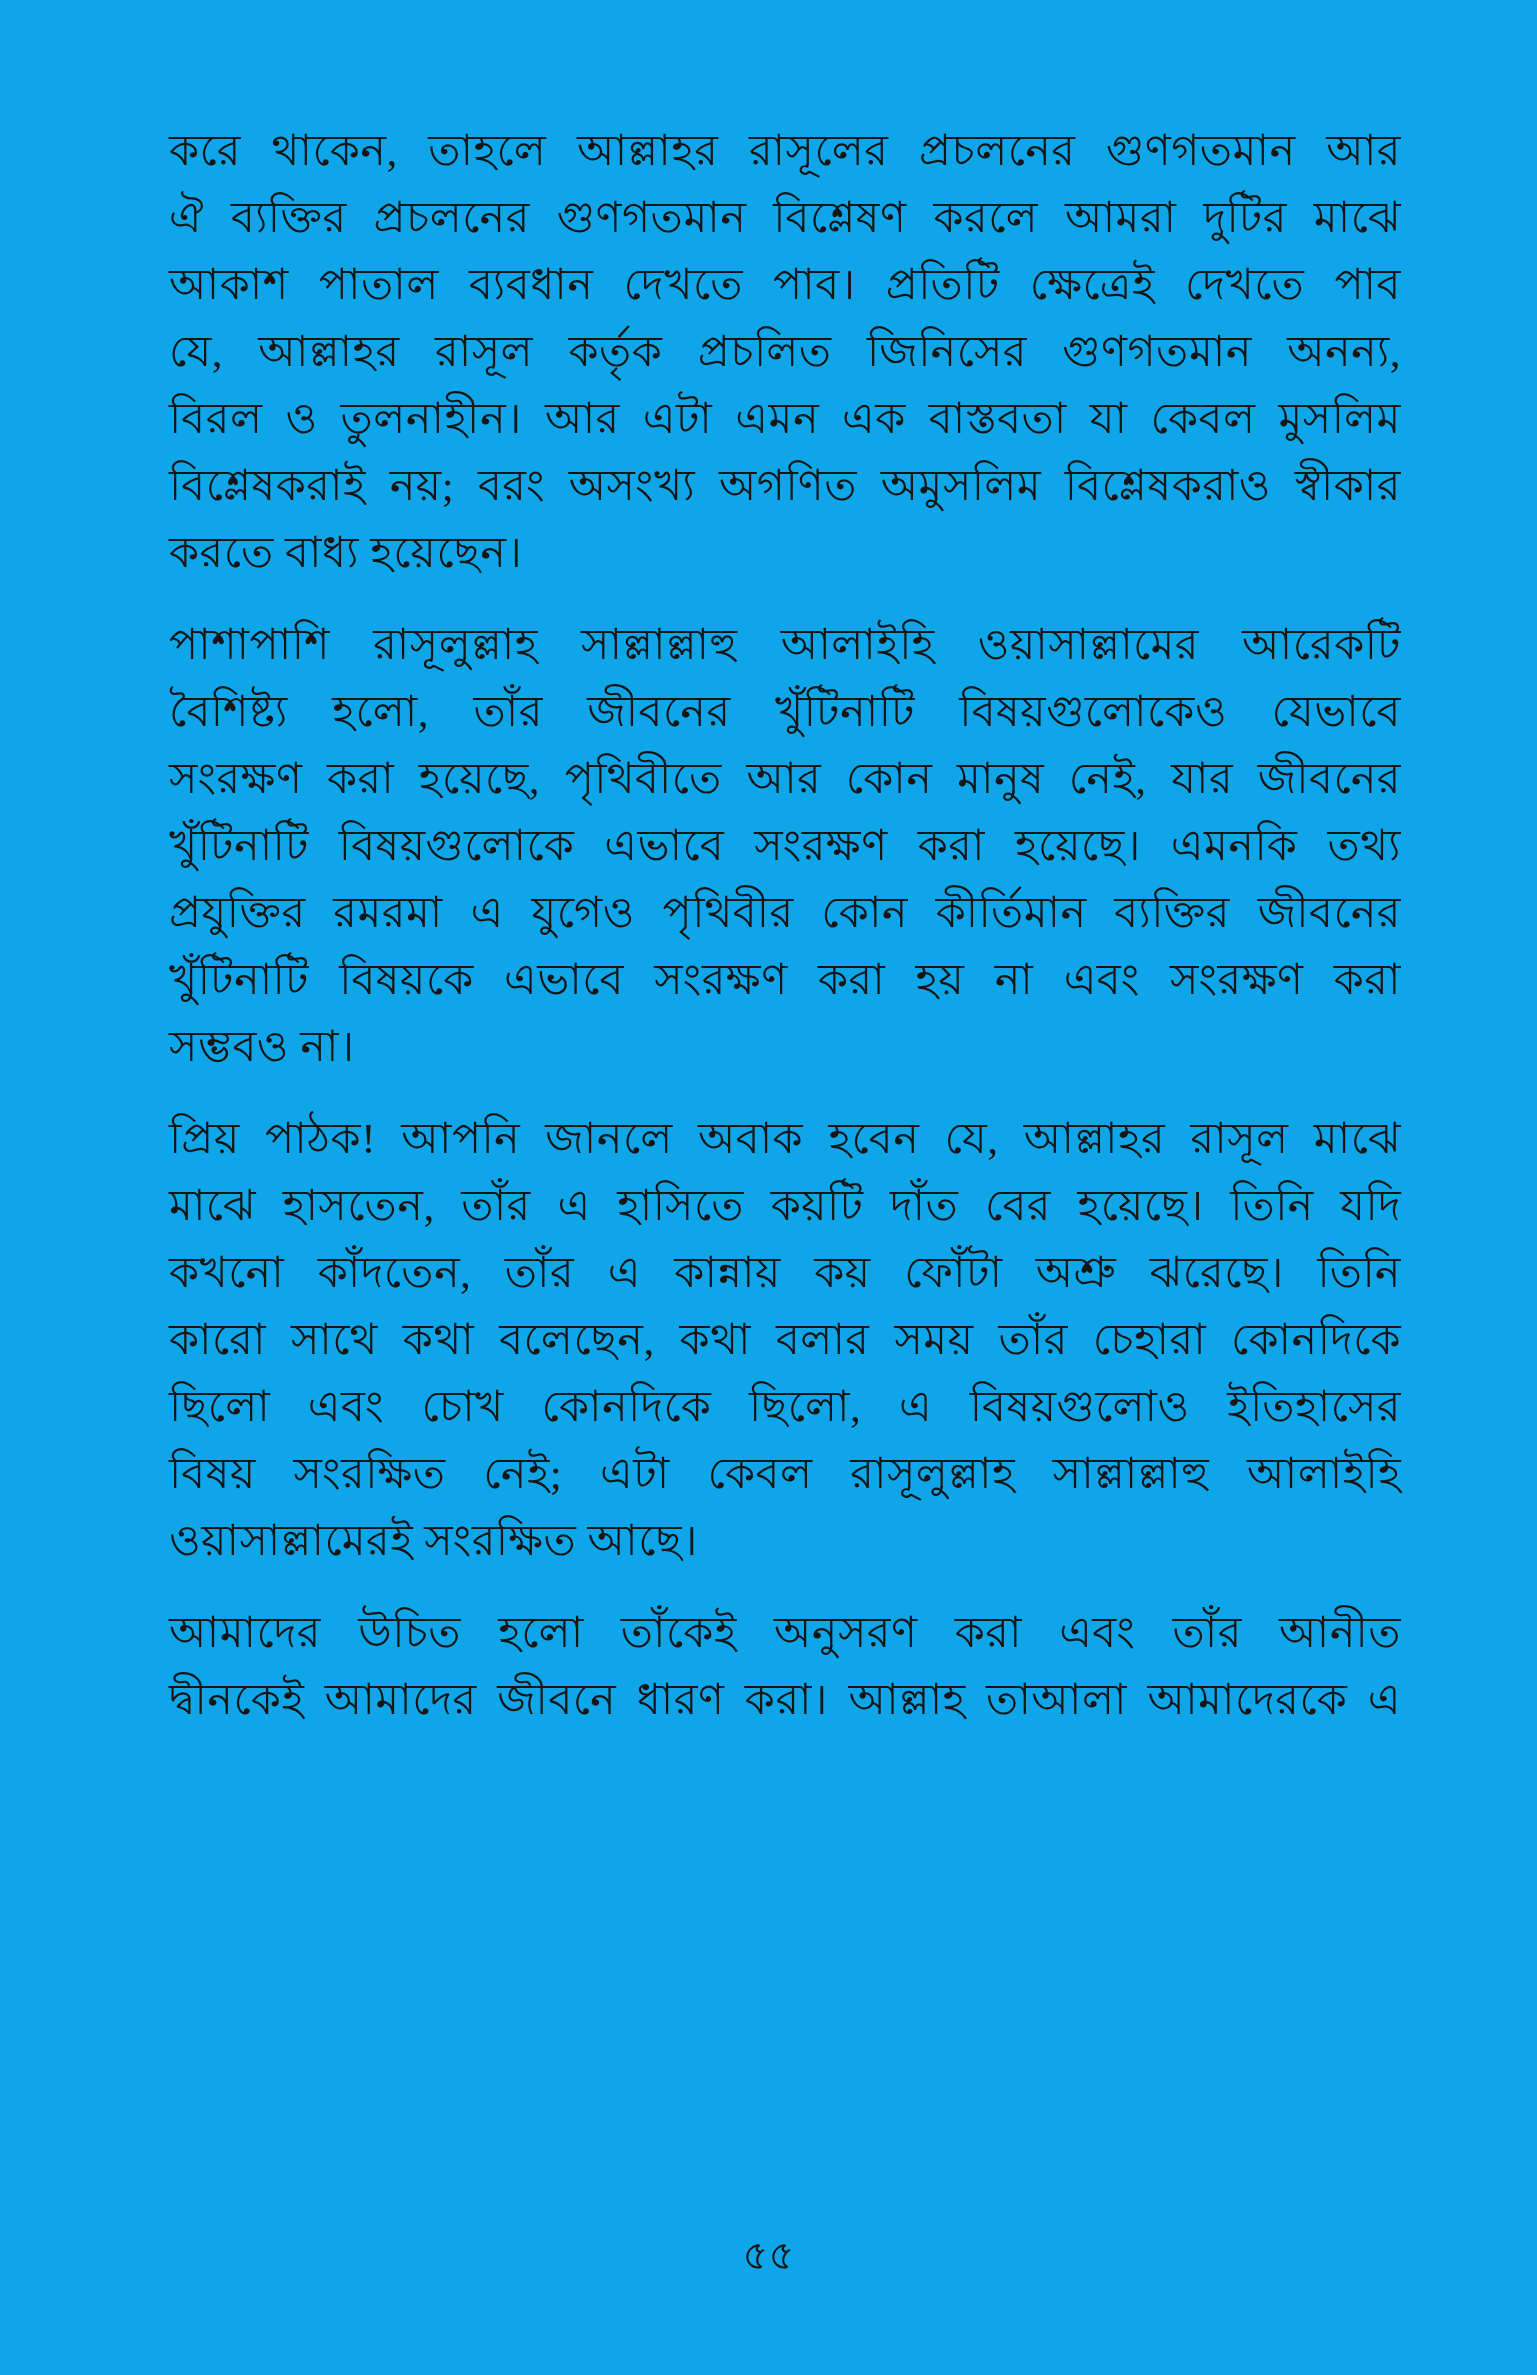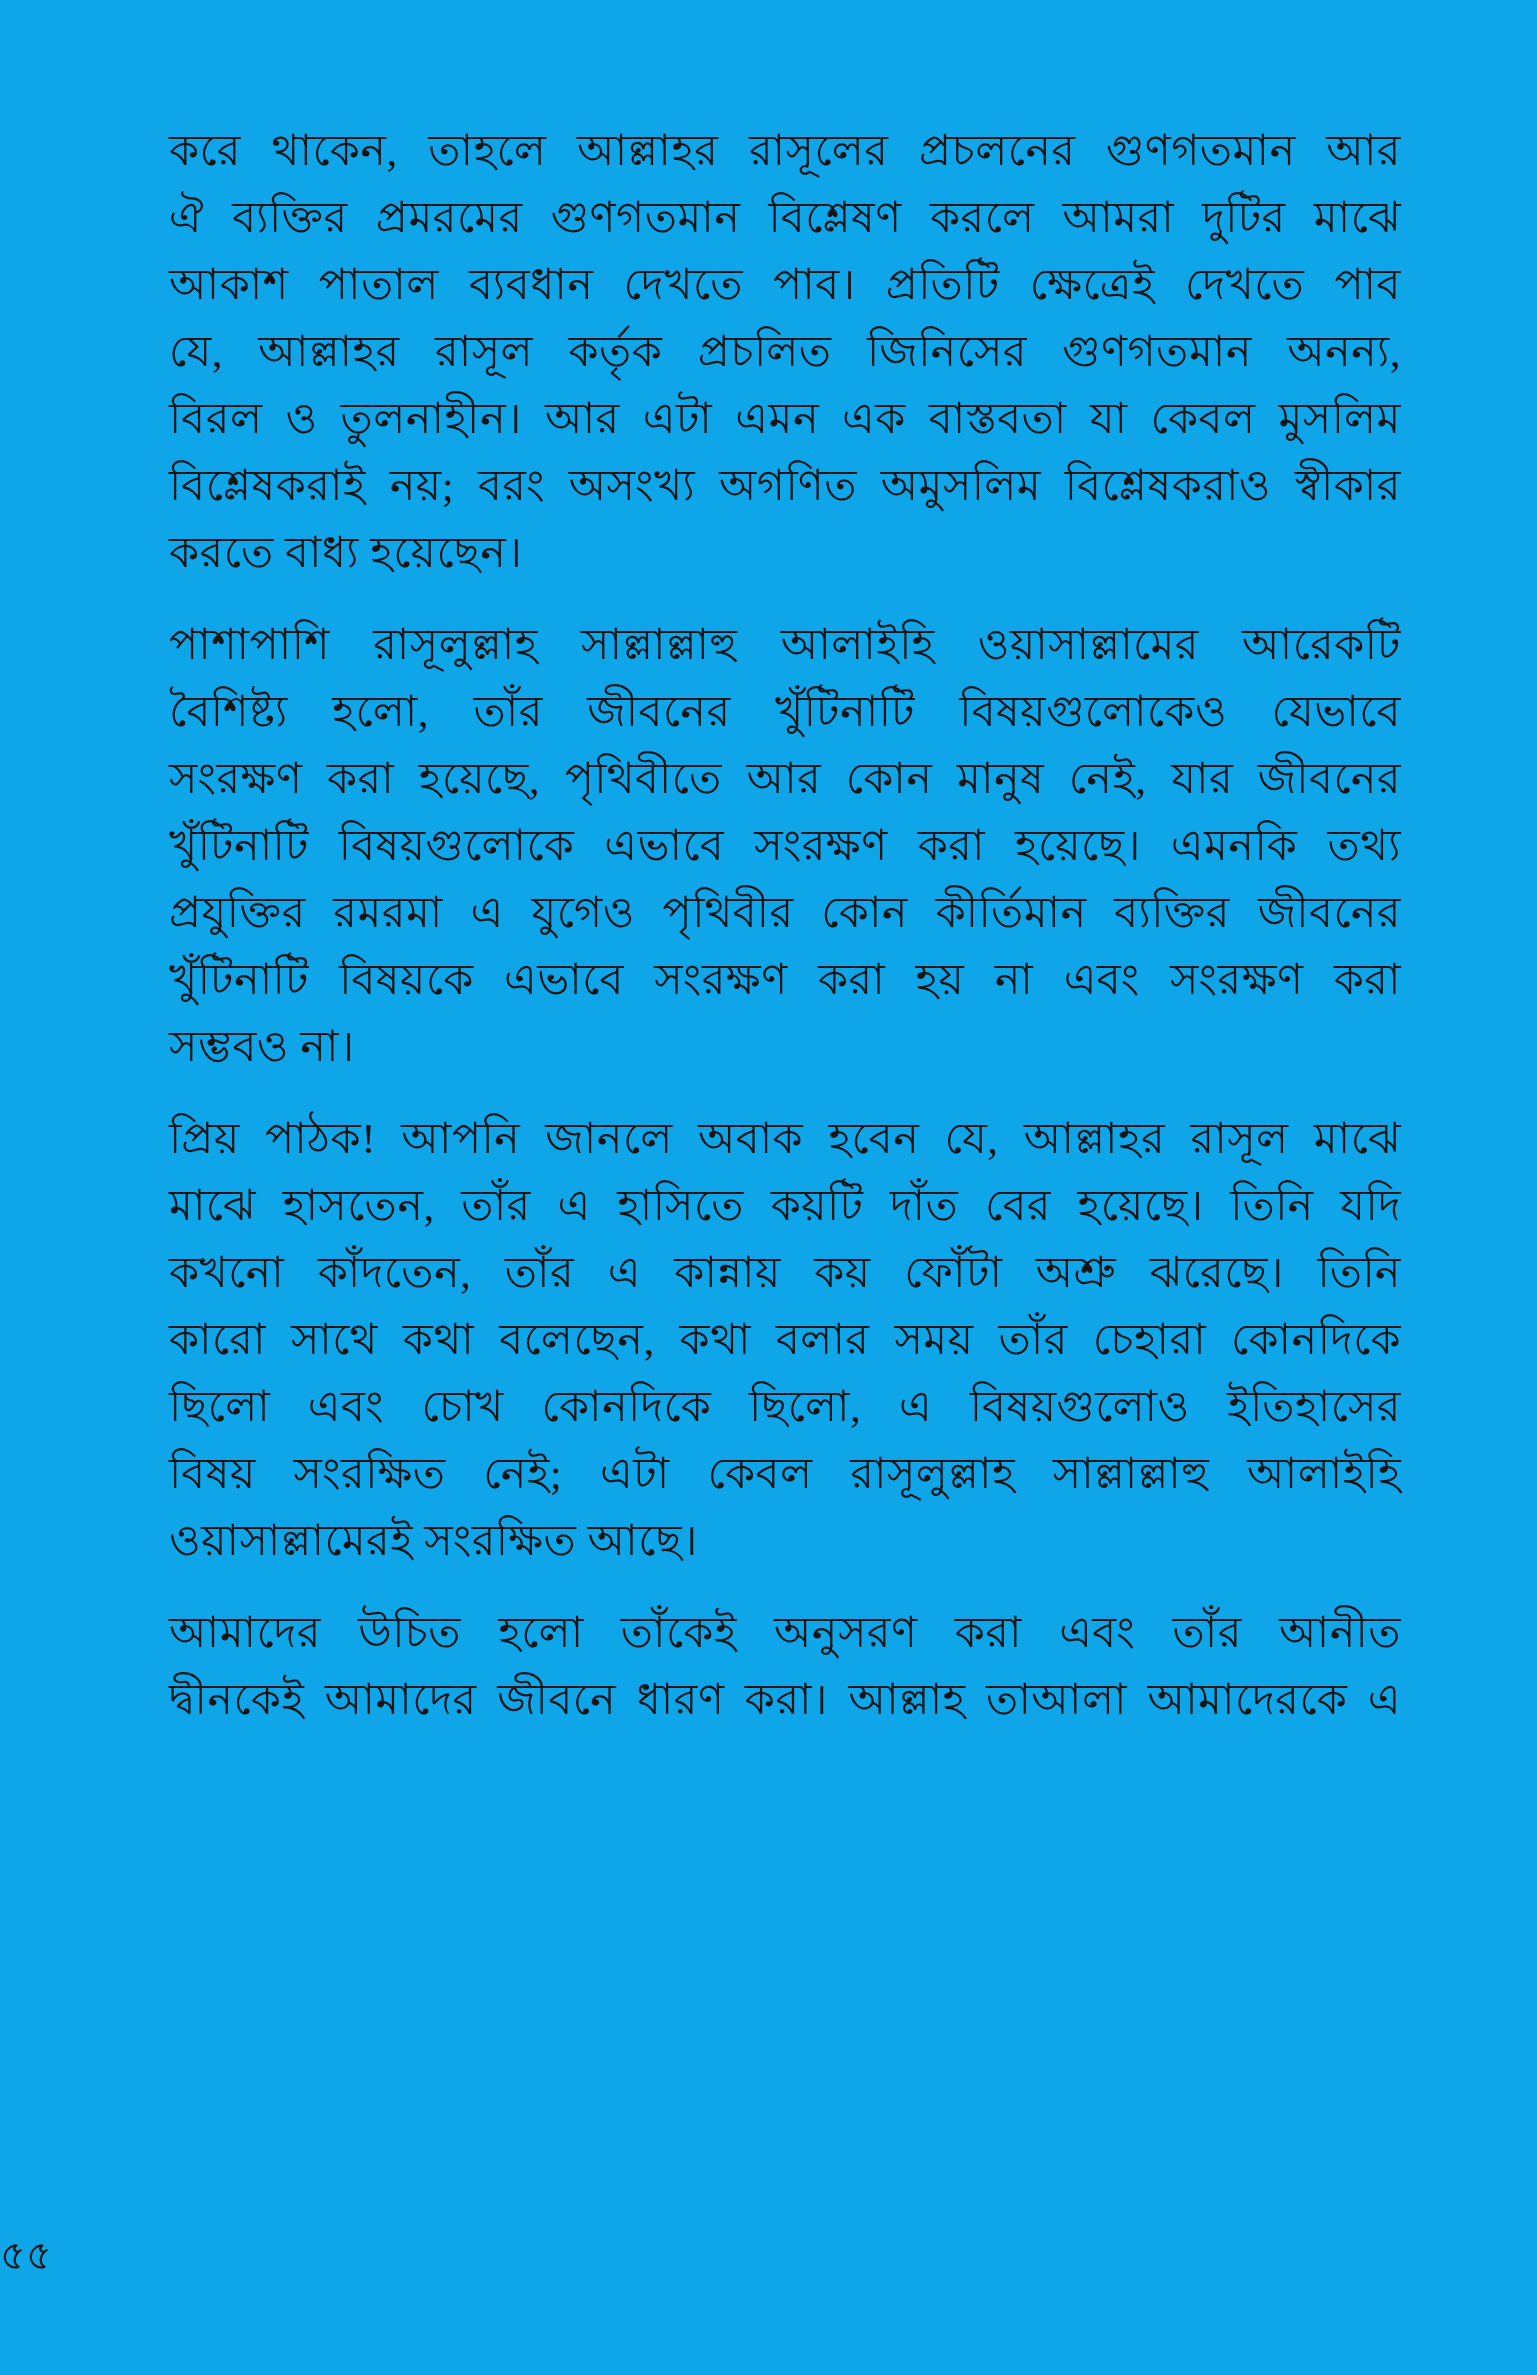--- a/index.html
+++ b/index.html
@@ -37,34 +37,34 @@
   }
   .line.last {
     text-align: center;
     text-align-last: left;
   }
   .page-number {
     position: absolute;
     left: 0;
     top: 2227px;
     width: 100%;
-    text-align: left;
+    text-align: center;
     font-size: 40px;
     line-height: 58px;
     color: #151515;
   }
 </style>
 </head>
 <body>
 
 <div class="page">
   <div class="text-block">
       <div class="para">
         <div class="line">করে থাকেন, তাহলে আল্লাহর রাসূলের প্রচলনের গুণগতমান আর</div>
-        <div class="line">ঐ ব্যক্তির প্রমরমের গুণগতমান বিশ্লেষণ করলে আমরা দুটির মাঝে</div>
+        <div class="line">ঐ ব্যক্তির প্রচলনের গুণগতমান বিশ্লেষণ করলে আমরা দুটির মাঝে</div>
         <div class="line">আকাশ পাতাল ব্যবধান দেখতে পাব। প্রতিটি ক্ষেত্রেই দেখতে পাব</div>
         <div class="line">যে, আল্লাহর রাসূল কর্তৃক প্রচলিত জিনিসের গুণগতমান অনন্য,</div>
         <div class="line">বিরল ও তুলনাহীন। আর এটা এমন এক বাস্তবতা যা কেবল মুসলিম</div>
         <div class="line">বিশ্লেষকরাই নয়; বরং অসংখ্য অগণিত অমুসলিম বিশ্লেষকরাও স্বীকার</div>
         <div class="line last">করতে বাধ্য হয়েছেন।</div>
       </div>
       <div class="para">
         <div class="line">পাশাপাশি রাসূলুল্লাহ সাল্লাল্লাহু আলাইহি ওয়াসাল্লামের আরেকটি</div>
         <div class="line">বৈশিষ্ট্য হলো, তাঁর জীবনের খুঁটিনাটি বিষয়গুলোকেও যেভাবে</div>
         <div class="line">সংরক্ষণ করা হয়েছে, পৃথিবীতে আর কোন মানুষ নেই, যার জীবনের</div>

